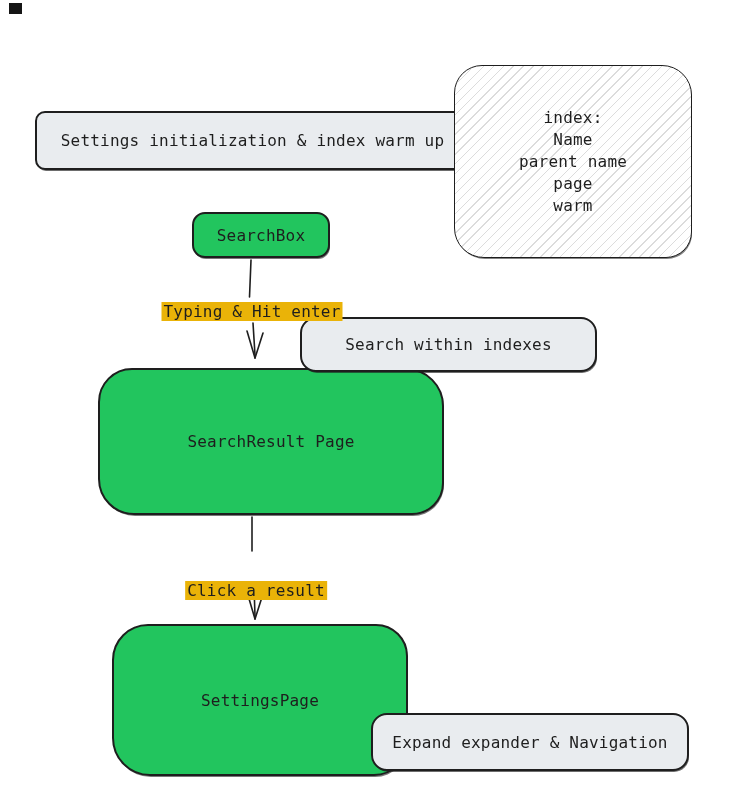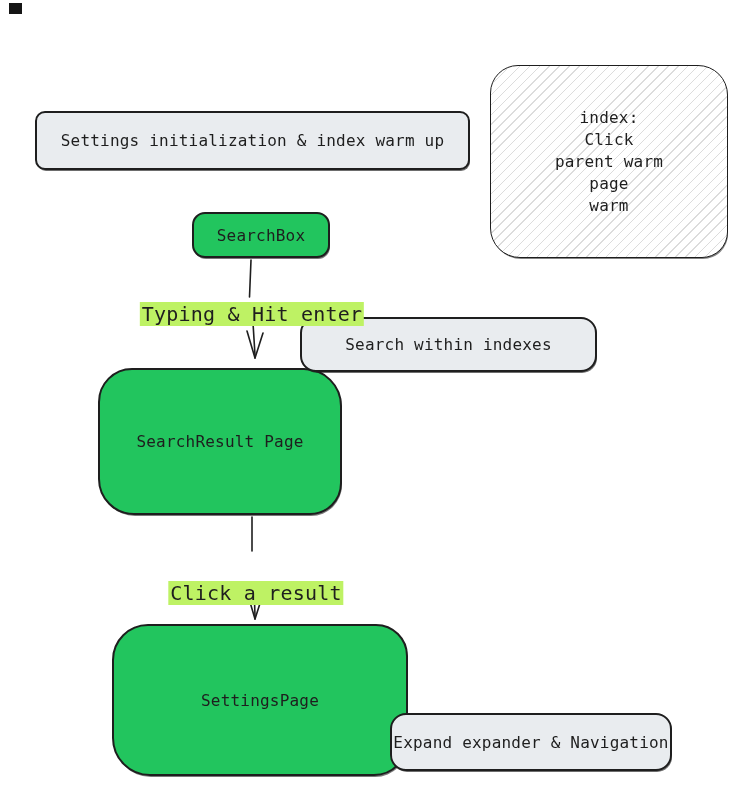--- a/index.html
+++ b/index.html
@@ -22,51 +22,51 @@
   }
   .note{
     background:
       repeating-linear-gradient(135deg,rgba(255,255,255,0) 0px,rgba(255,255,255,0) 6px,#dcdcdc 6px,#dcdcdc 7px),
       #ffffff;
     border-width:1.7px;border-radius:28px 30px 26px 30px;
     box-shadow:1px 2px 0 -1px rgba(30,30,30,.55);
     flex-direction:column;line-height:22px;
   }
   .edge-label{
-    position:absolute;transform:translateX(-50%);background:#bef264;
-    font-size:20px;white-space:nowrap;padding:0 2px;letter-spacing:.2px;
+    position:absolute;transform:translateX(-50%);background:#eab308;
+    font-size:16px;white-space:nowrap;padding:0 2px;letter-spacing:.2px;
   }
   .mark{position:absolute;left:9px;top:3px;width:13px;height:11px;background:#151515;}
   svg.connectors{position:absolute;left:0;top:0;pointer-events:none;}
   
   #n-settings-init{left:35px;top:111px;width:435px;height:59px;border-radius:10px;}
-  #n-index-note{left:490px;top:65px;width:238px;height:193px;padding:14px 6px;}
+  #n-index-note{left:454px;top:65px;width:238px;height:193px;padding:14px 6px;}
   #n-searchbox{left:192px;top:212px;width:138px;height:46px;border-radius:13px;}
   #n-search-within{left:300px;top:317px;width:297px;height:55px;}
-  #n-searchresult{left:98px;top:368px;width:244px;height:147px;border-radius:34px 38px 32px 36px;}
+  #n-searchresult{left:98px;top:368px;width:346px;height:147px;border-radius:34px 38px 32px 36px;}
   #n-settingspage{left:112px;top:624px;width:296px;height:152px;border-radius:36px 32px 34px 38px;}
-  #n-expand-nav{left:390px;top:713px;width:282px;height:58px;}
+  #n-expand-nav{left:371px;top:713px;width:318px;height:58px;}
   #l-typing{left:252px;top:302px;}
   #l-click{left:256px;top:557px;margin-top:24px;}
 </style>
 </head>
 <body>
 
 <div class="canvas">
 
   <div class="mark"></div>
 
   <div class="shape bar" id="n-settings-init">
     <span>Settings initialization &amp; index warm up</span>
   </div>
 
   <div class="shape note" id="n-index-note">
     <span>index:</span>
-    <span>Click</span>
-    <span>parent warm</span>
+    <span>Name</span>
+    <span>parent name</span>
     <span>page</span>
     <span>warm</span>
   </div>
 
   <div class="shape yellow" id="n-searchbox">
     <span>SearchBox</span>
   </div>
 
   <div class="shape yellow" id="n-searchresult">
     <span>SearchResult Page</span>

